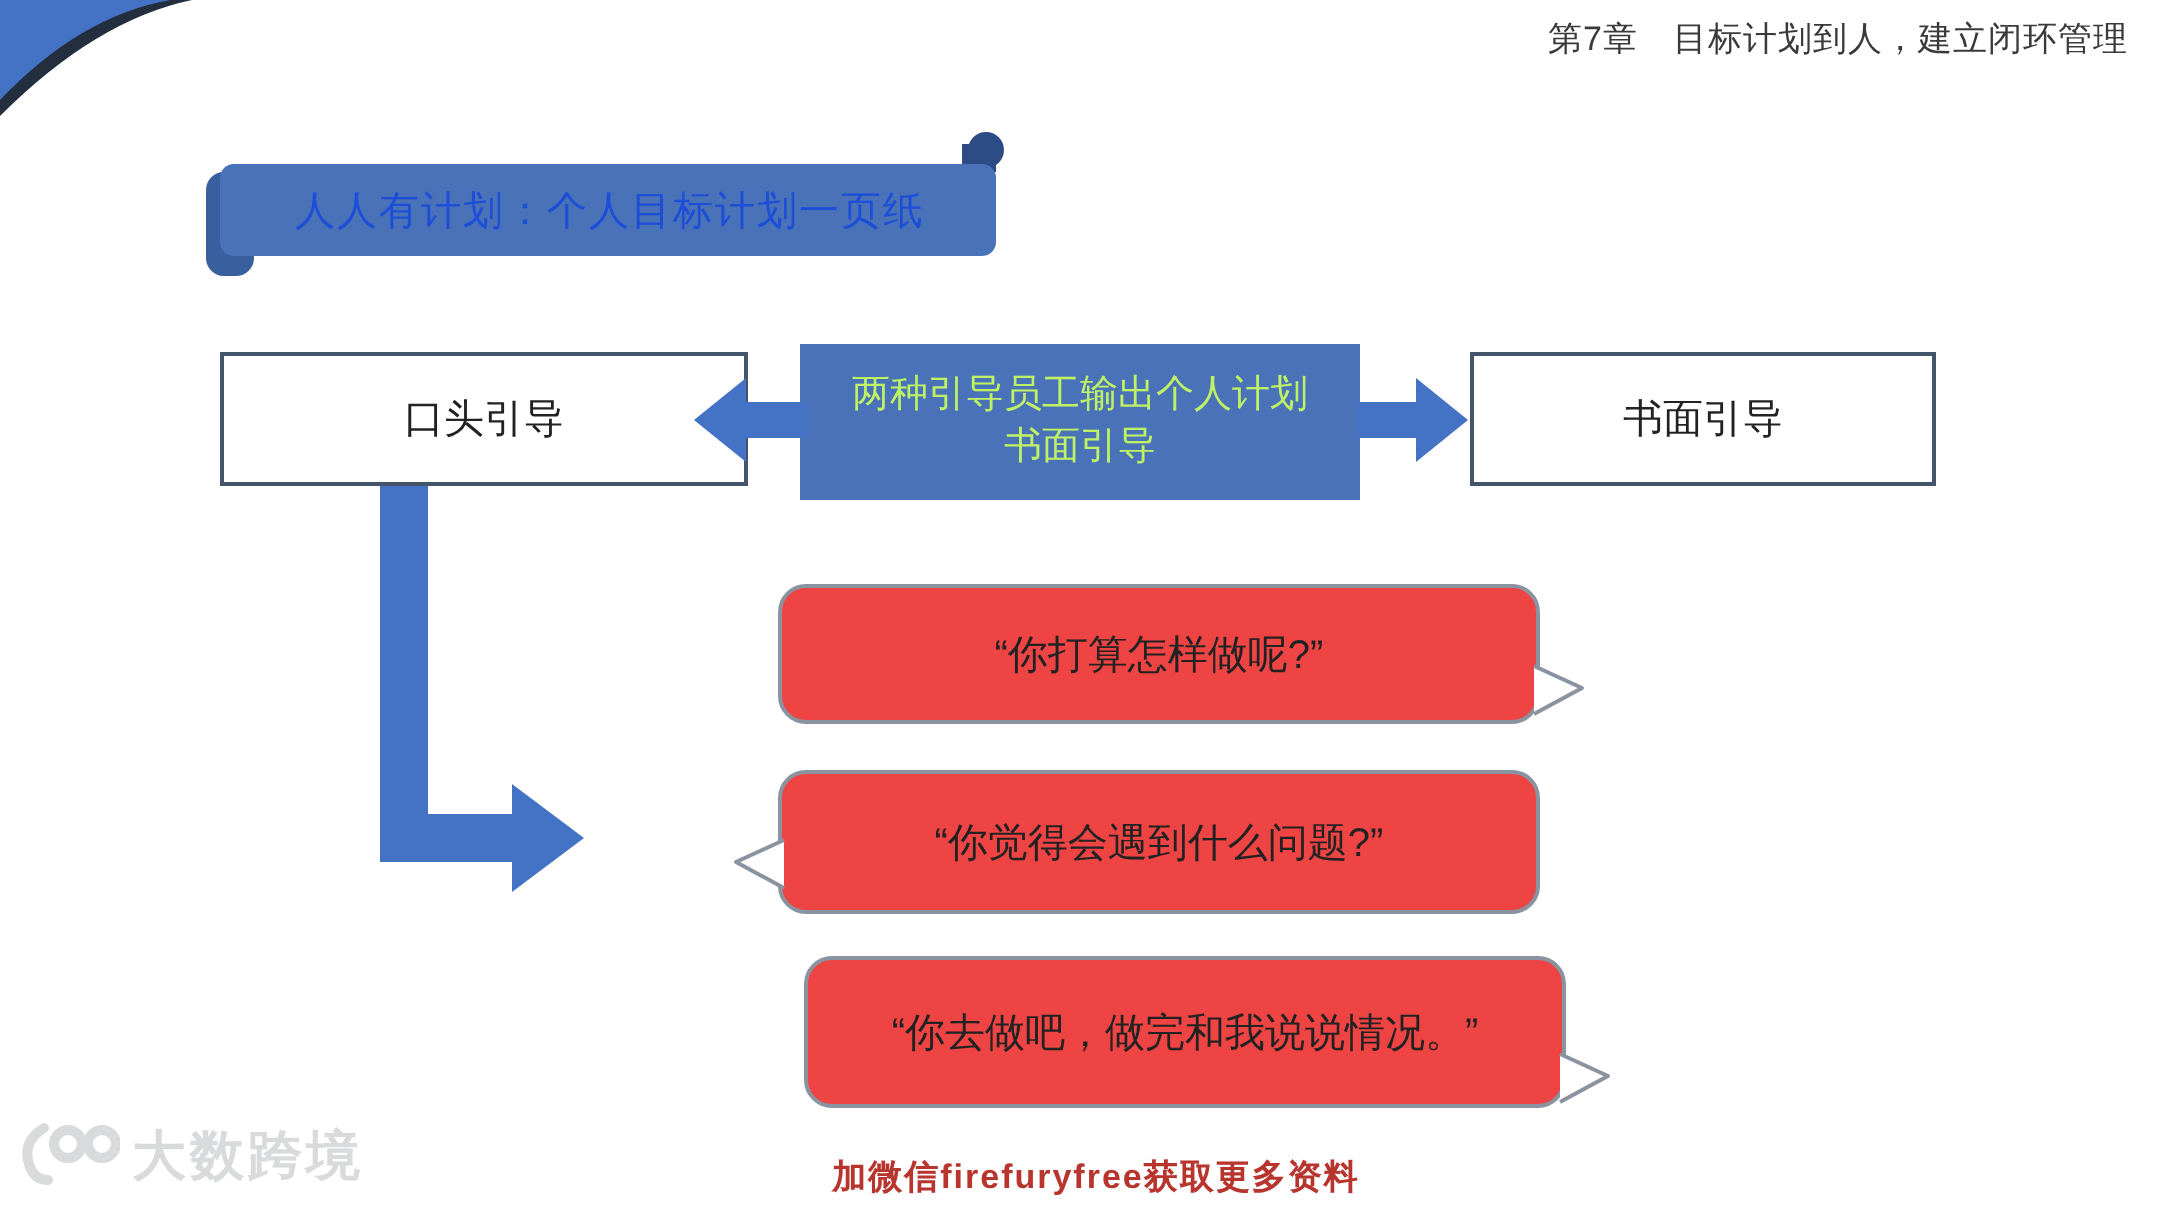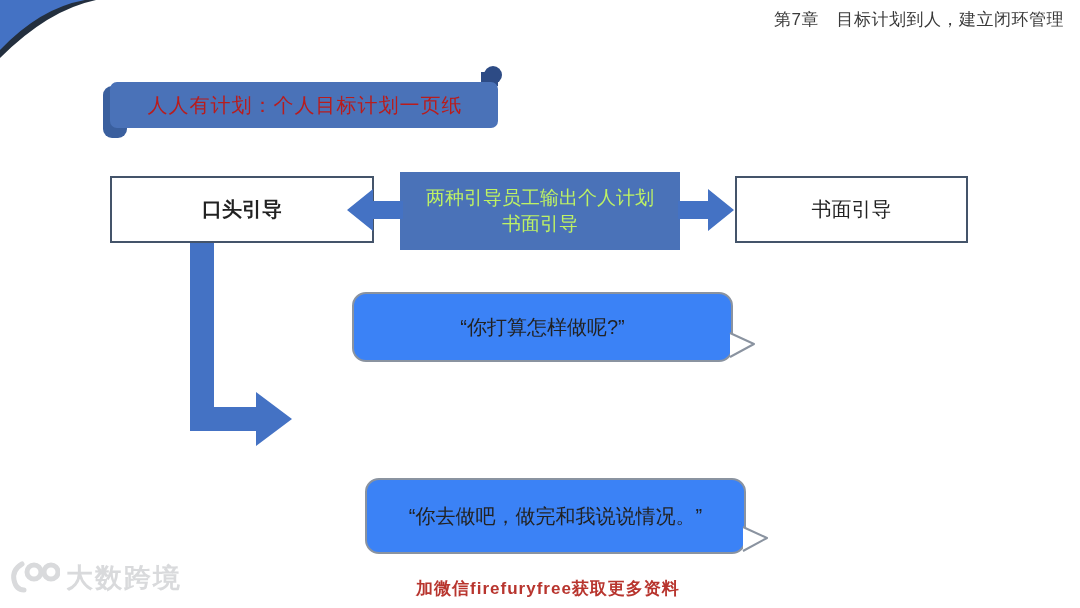--- a/index.html
+++ b/index.html
@@ -23,41 +23,41 @@
   .abs{position:absolute;}
   
   .chapter-title{
     top:8px;right:16px;font-size:17px;font-weight:normal;color:#3a3a3a;
     letter-spacing:0.5px;
   }
   
   .banner-text{
     left:112px;top:82px;width:386px;height:46px;
     display:flex;align-items:center;justify-content:center;
-    color:#b91c1c;font-size:20px;letter-spacing:1px;
+    color:#1d4ed8;font-size:20px;letter-spacing:1px;
   }
   
   .flow-box{
     background:#ffffff;border:2px solid var(--box-border);
     display:flex;align-items:center;justify-content:center;
     font-size:20px;color:#222;box-sizing:border-box;
   }
-  .box-left{left:110px;top:176px;width:264px;height:67px;font-weight:bold;}
+  .box-left{left:110px;top:176px;width:264px;height:67px;}
   .box-right{left:735px;top:176px;width:233px;height:67px;}
   .box-center{
     left:400px;top:172px;width:280px;height:78px;
     background:var(--blue);border:none;color:#bef264;font-size:19px;
     display:flex;flex-direction:column;align-items:center;justify-content:center;
     line-height:1.35;text-align:center;
   }
   
   .bubble{
-    background:#3b82f6;border:2px solid var(--bubble-border);border-radius:14px;
+    background:#ef4444;border:2px solid var(--bubble-border);border-radius:14px;
     display:flex;align-items:center;justify-content:center;
-    font-size:20px;color:#222;box-sizing:border-box;
+    font-size:20px;color:#222;box-sizing:border-box;margin-left:37px;
   }
   .bubble-1{left:352px;top:292px;width:381px;height:70px;}
   .bubble-2{left:352px;top:385px;width:381px;height:72px;}
   .bubble-3{left:365px;top:478px;width:381px;height:76px;}
   .tail{position:absolute;width:28px;height:26px;}
   .tail-right{right:-25px;}
   .tail-left{left:-25px;}
   .t1{top:38px;} .t2{top:32px;} .t3{top:46px;}
   
   .watermark{
@@ -115,20 +115,26 @@
     <polygon points="5,0 29,0 29,164 71,164 71,149 107,176 71,203 71,188 5,188" fill="var(--blue-arrow)"></polygon>
   </svg>
 
   <div class="abs bubble bubble-1">
     <span>“你打算怎样做呢?”</span>
     <svg class="tail tail-right t1" viewBox="0 0 28 26">
       <path d="M2,1 L26,12 L2,25" fill="#ffffff" stroke="var(--bubble-border)" stroke-width="2" stroke-linejoin="round"></path>
     </svg>
   </div>
 
+  <div class="abs bubble bubble-2">
+    <span>“你觉得会遇到什么问题?”</span>
+    <svg class="tail tail-left t2" viewBox="0 0 28 26">
+      <path d="M26,1 L2,12 L26,25" fill="#ffffff" stroke="var(--bubble-border)" stroke-width="2" stroke-linejoin="round"></path>
+    </svg>
+  </div>
 
   <div class="abs bubble bubble-3">
     <span>“你去做吧，做完和我说说情况。”</span>
     <svg class="tail tail-right t3" viewBox="0 0 28 26">
       <path d="M2,1 L26,12 L2,25" fill="#ffffff" stroke="var(--bubble-border)" stroke-width="2" stroke-linejoin="round"></path>
     </svg>
   </div>
 
   <div class="abs watermark">
     <svg width="52" height="34" viewBox="0 0 52 34">

